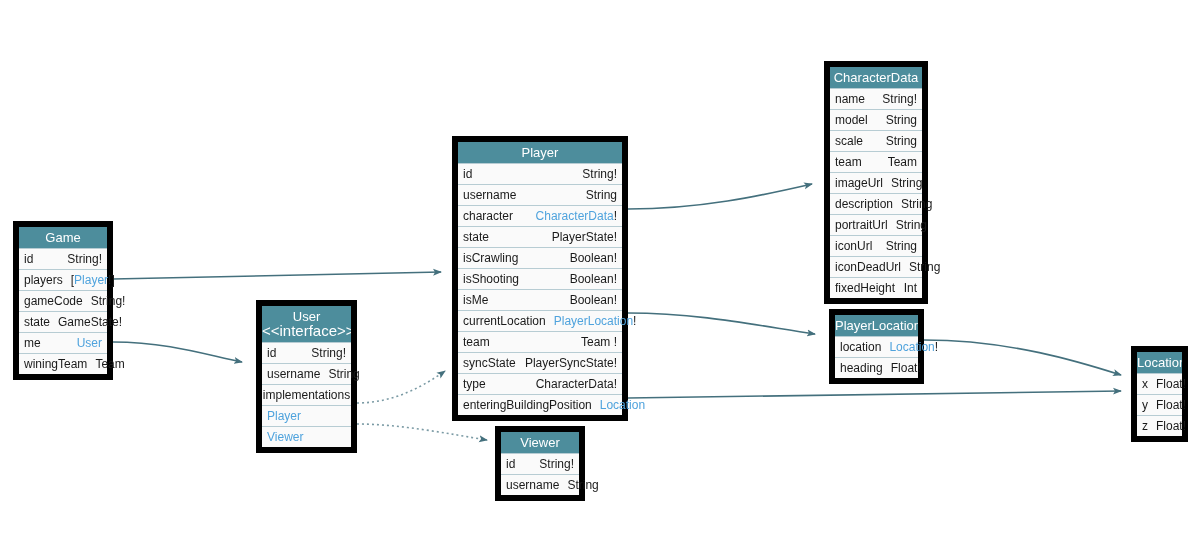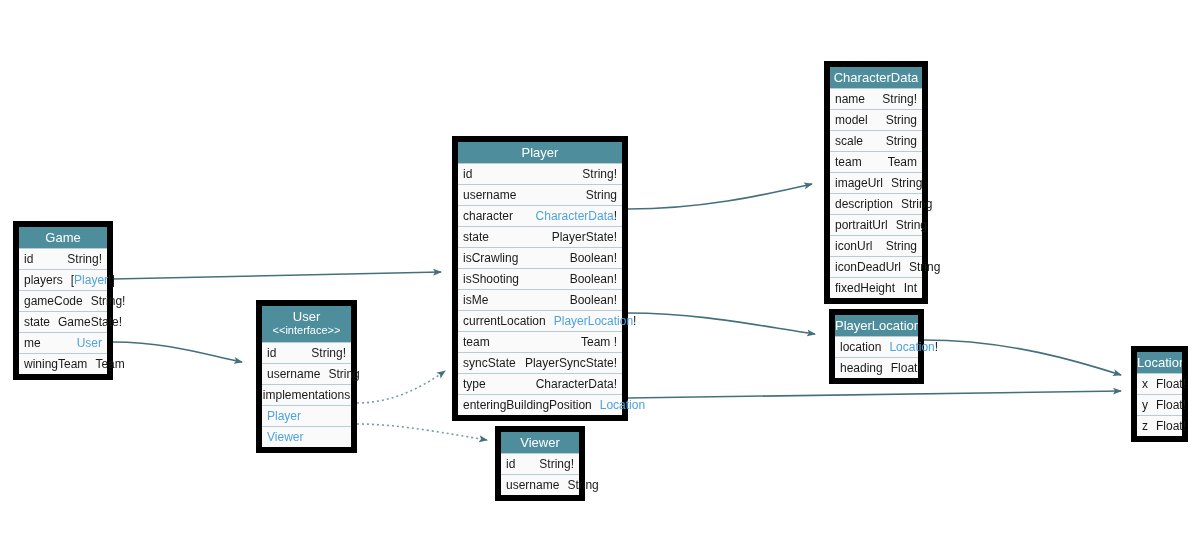--- a/index.html
+++ b/index.html
@@ -46,21 +46,21 @@
     overflow: hidden;
     white-space: nowrap;
   }
   .entity-header.two-line {
     height: 36px;
     line-height: 15px;
     padding-top: 3px;
   }
   .entity-header .sub {
     display: block;
-    font-size: 11px;
+    font-size: 15px;
     line-height: 13px;
   }
   .row {
     display: flex;
     align-items: center;
     justify-content: space-between;
     height: 21px;
     box-sizing: border-box;
     border-top: 1px solid #b7ccd3;
     background: #fafafa;

